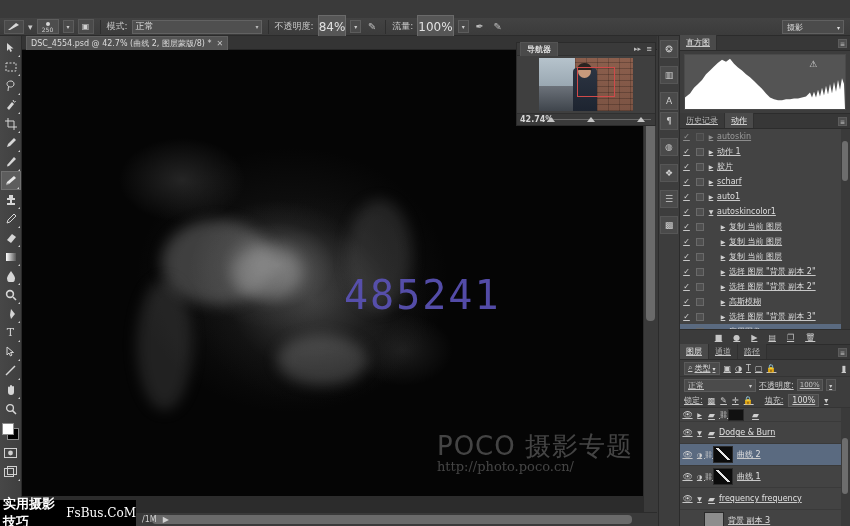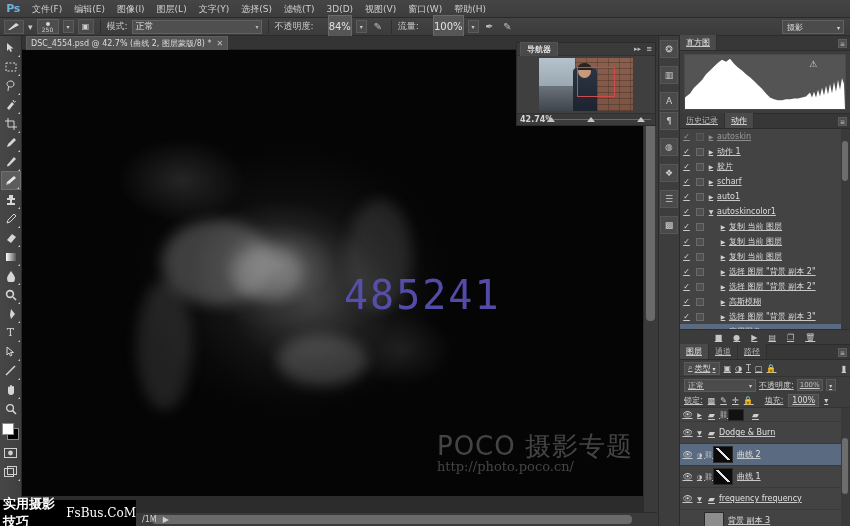--- a/index.html
+++ b/index.html
@@ -52,21 +52,21 @@
     width:16px; height:15px; background:#4a4a4a; border:1px solid #585858;
     display:flex; align-items:center; justify-content:center; font-size:8px; color:#d0d0d0;
   }
   .ob-select {
     height:14px; background:#4f4f4f; border:1px solid #626262; display:flex;
     align-items:center; padding:0 3px; font-size:9px; color:#dcdcdc; position:relative;
   }
   .ob-select .arrow { position:absolute; right:2px; font-size:6px; color:#bbb; }
   .ob-field {
     height:23px; min-width:24px; background:#565656; border:1px solid #6a6a6a;
-    display:flex; align-items:center; justify-content:center; font-size:10px; color:#e2e2e2;margin-left:10px;
+    display:flex; align-items:center; justify-content:center; font-size:12px; color:#e2e2e2;
   }
   .ob-stepper {
     width:11px; height:13px; background:#4a4a4a; border:1px solid #5c5c5c;
     display:flex; align-items:center; justify-content:center; font-size:6px; color:#ccc;
   }
   .ob-airbrush { width:14px; height:14px; display:flex; align-items:center; justify-content:center; color:#bcbcbc; font-size:10px; }
   .ws-select {
     position:absolute; right:6px; top:2px; width:62px; height:14px;
     background:#4b4b4b; border:1px solid #606060; display:flex; align-items:center;
     padding-left:4px; font-size:8px; color:#ddd;
@@ -273,34 +273,20 @@
   .lay-linkicon { width:9px; text-align:center; font-size:7px; color:#cfcfcf; }
   .th-gray { background:#8d8d8d; }
   .lay-scroll { position:absolute; right:0; top:0; width:9px; height:100%; background:#3a3a3a; }
   .lay-scroll .thumb { position:absolute; left:1px; top:30px; width:6px; height:56px; background:#6d6d6d; border-radius:3px; }
 </style>
 </head>
 <body>
 
 <div id="app">
 
-  <div class="menubar">
-    <div class="ps-logo">Ps</div>
-    <div class="menu-item">文件(F)</div>
-    <div class="menu-item">编辑(E)</div>
-    <div class="menu-item">图像(I)</div>
-    <div class="menu-item">图层(L)</div>
-    <div class="menu-item">文字(Y)</div>
-    <div class="menu-item">选择(S)</div>
-    <div class="menu-item">滤镜(T)</div>
-    <div class="menu-item">3D(D)</div>
-    <div class="menu-item">视图(V)</div>
-    <div class="menu-item">窗口(W)</div>
-    <div class="menu-item">帮助(H)</div>
-  </div>
 
   <div class="optionsbar">
     <div class="ob-brushpreview">
       <svg width="14" height="9" viewBox="0 0 14 9">
           <path d="M1 8 L9 1 L12 3 L3 8 Z" fill="#d8d8d8"></path>
         </svg>
     </div>
     <div class="ob-label">▾</div>
     <div class="ob-brushsize">
       <span class="dot"></span>

